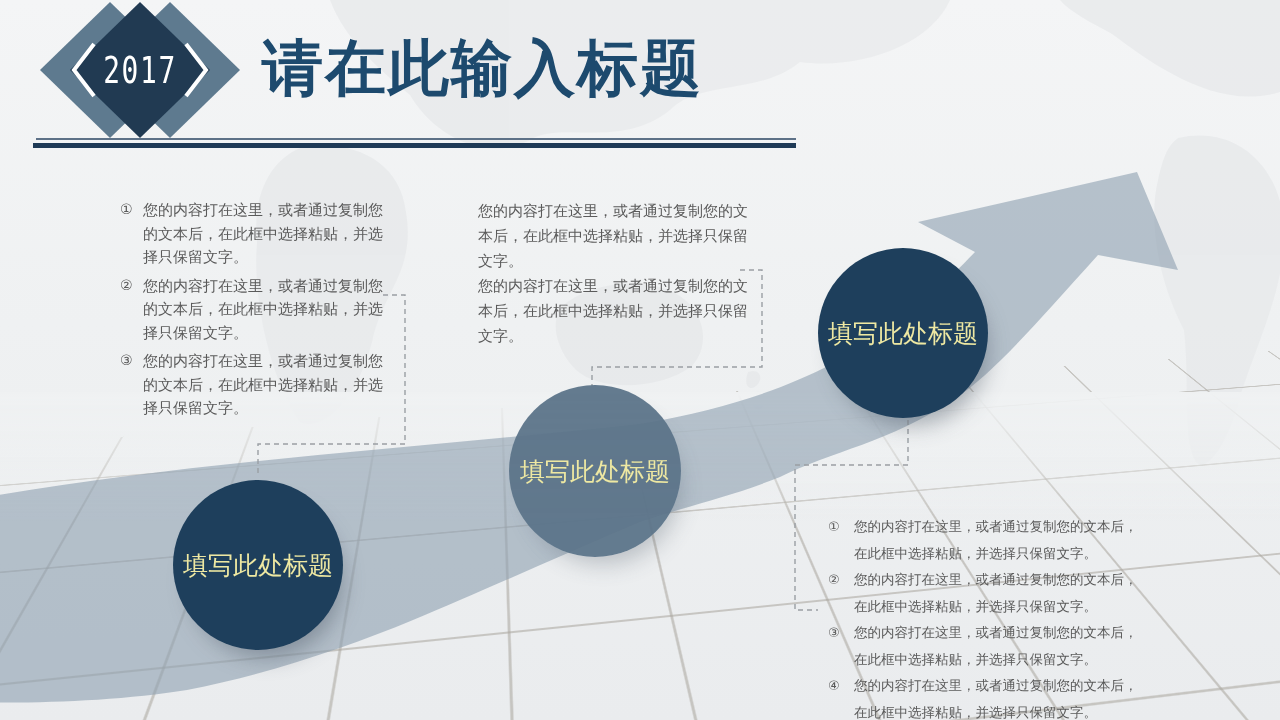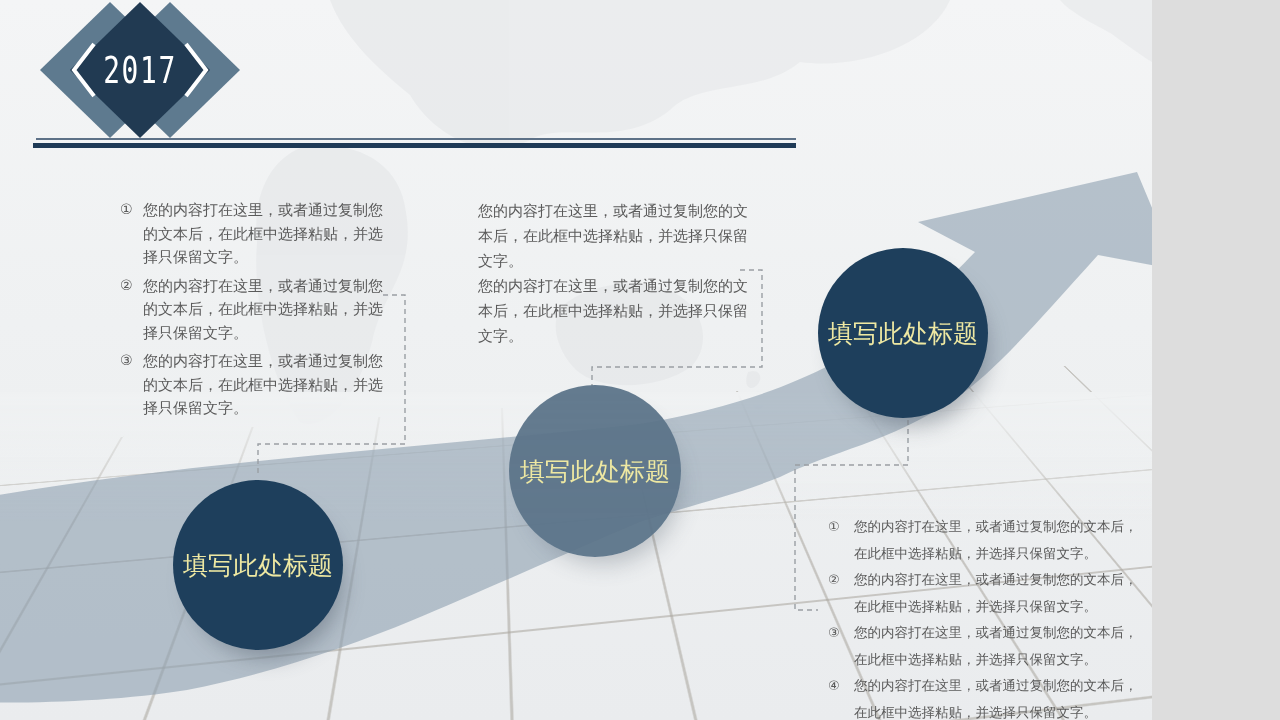--- a/index.html
+++ b/index.html
@@ -1,20 +1,20 @@
 <!DOCTYPE html>
 <html><head>
 <meta charset="utf-8">
 <style>
   * { margin:0; padding:0; box-sizing:border-box; }
   html,body { background:#ddd; }
   body { font-family:"Liberation Sans","DejaVu Sans",sans-serif; }
 
   .slide {
-    position:relative; width:1152px; height:720px; overflow:hidden;
+    position:relative; width:1280px; height:720px; overflow:hidden;
     background:linear-gradient(180deg,#f4f5f6 0%,#eff1f2 45%,#eaecee 100%);
   }
 
   
   .map-svg { position:absolute; left:0; top:0; width:1280px; height:720px; }
 
   
   .floor-wrap { position:absolute; left:0; top:0; width:1280px; height:720px; overflow:hidden; }
   .floor {
     position:absolute; left:-560px; top:398px; width:2400px; height:1600px;
@@ -120,20 +120,21 @@
     <polygon fill="#5e7a8f" points="110,2 180,70 110,138 40,70"></polygon>
     <polygon fill="#5e7a8f" points="170,2 240,70 170,138 100,70"></polygon>
     <polygon fill="#213a52" points="140,2 210,70 140,138 70,70"></polygon>
     <polyline fill="none" stroke="#ffffff" stroke-width="4" points="94,44 74,70 94,96"></polyline>
     <polyline fill="none" stroke="#ffffff" stroke-width="4" points="186,44 206,70 186,96"></polyline>
     <g transform="translate(140 70) scale(0.82 1.12) translate(-140 -70)">
       <text x="140" y="82" text-anchor="middle" fill="#ffffff" style="font:300 34px 'DejaVu Sans Mono',monospace; letter-spacing:2px;">2017</text>
     </g>
   </svg>
 
+  <h1 class="page-title">请在此输入标题</h1>
   <div class="rule-thin"></div>
   <div class="rule-thick"></div>
 
   <div class="circle navy" style="left:173px; top:480px; width:170px; height:170px;">
     <span>填写此处</span>
     <span>标题</span>
   </div>
   <div class="circle slate" style="left:509px; top:385px; width:172px; height:172px; box-shadow:8px 16px 22px -9px rgba(70,82,96,.3);">
     <span>填写此处</span>
     <span>标题</span>

